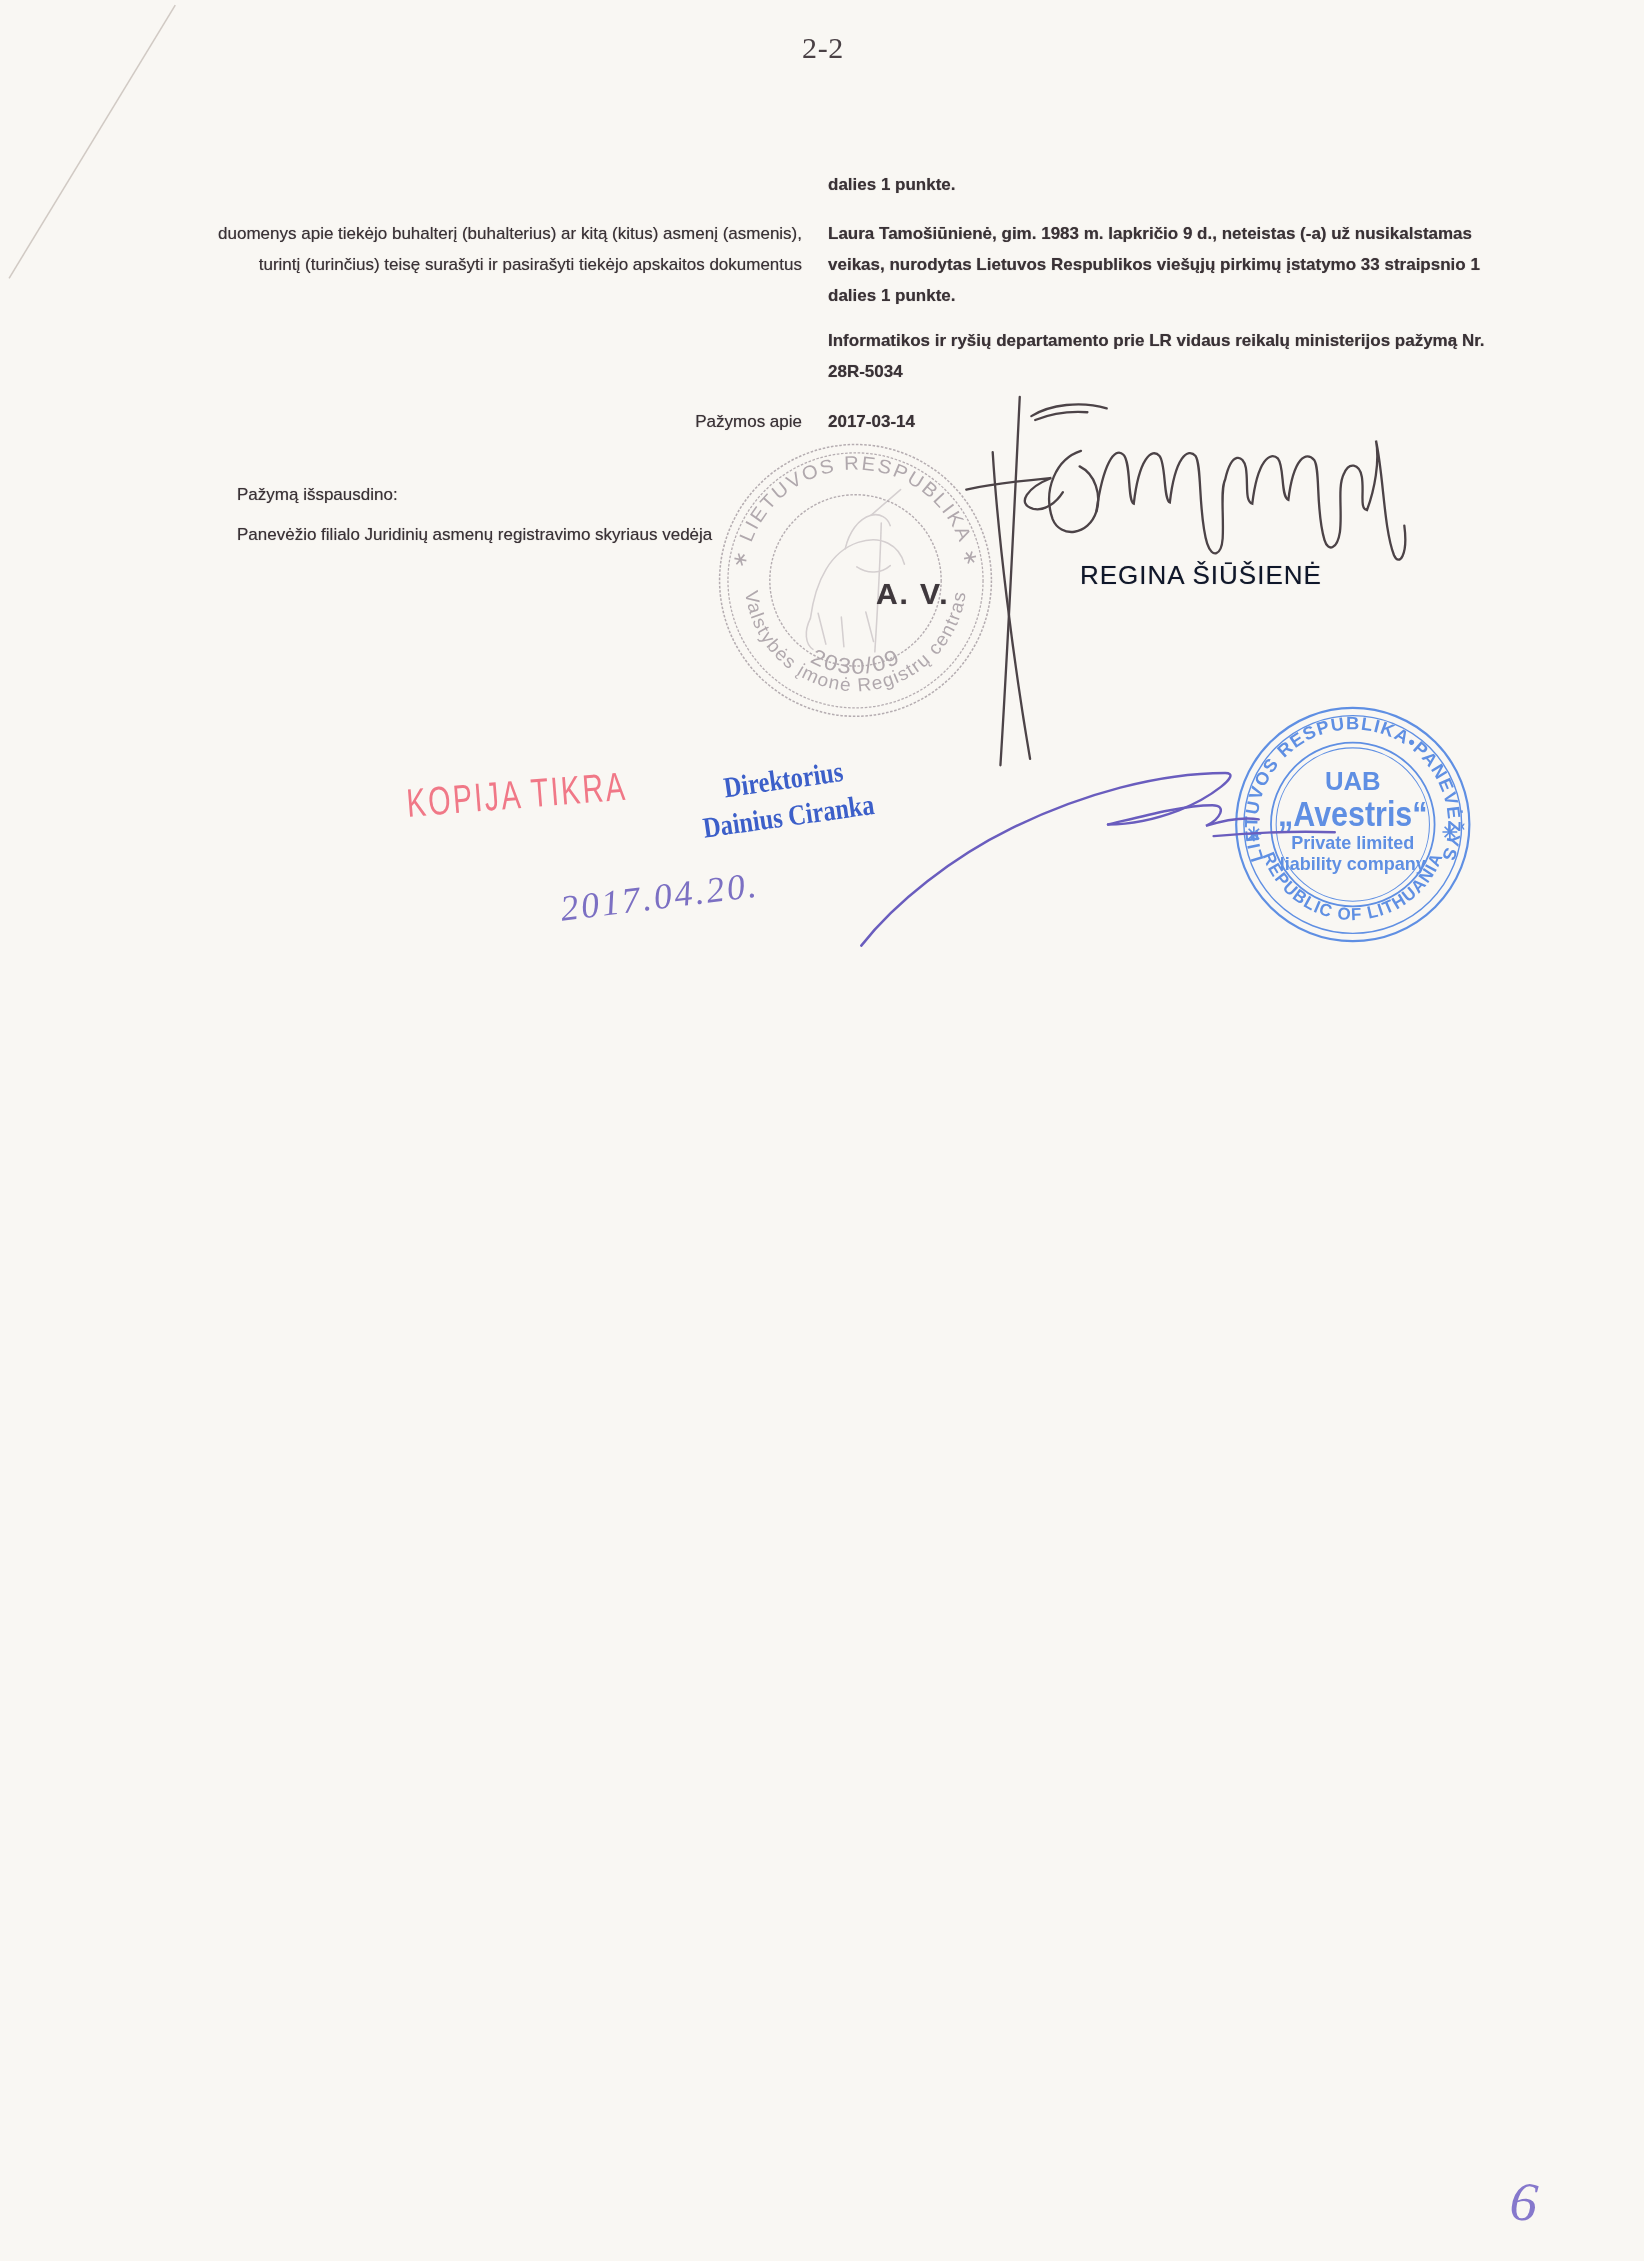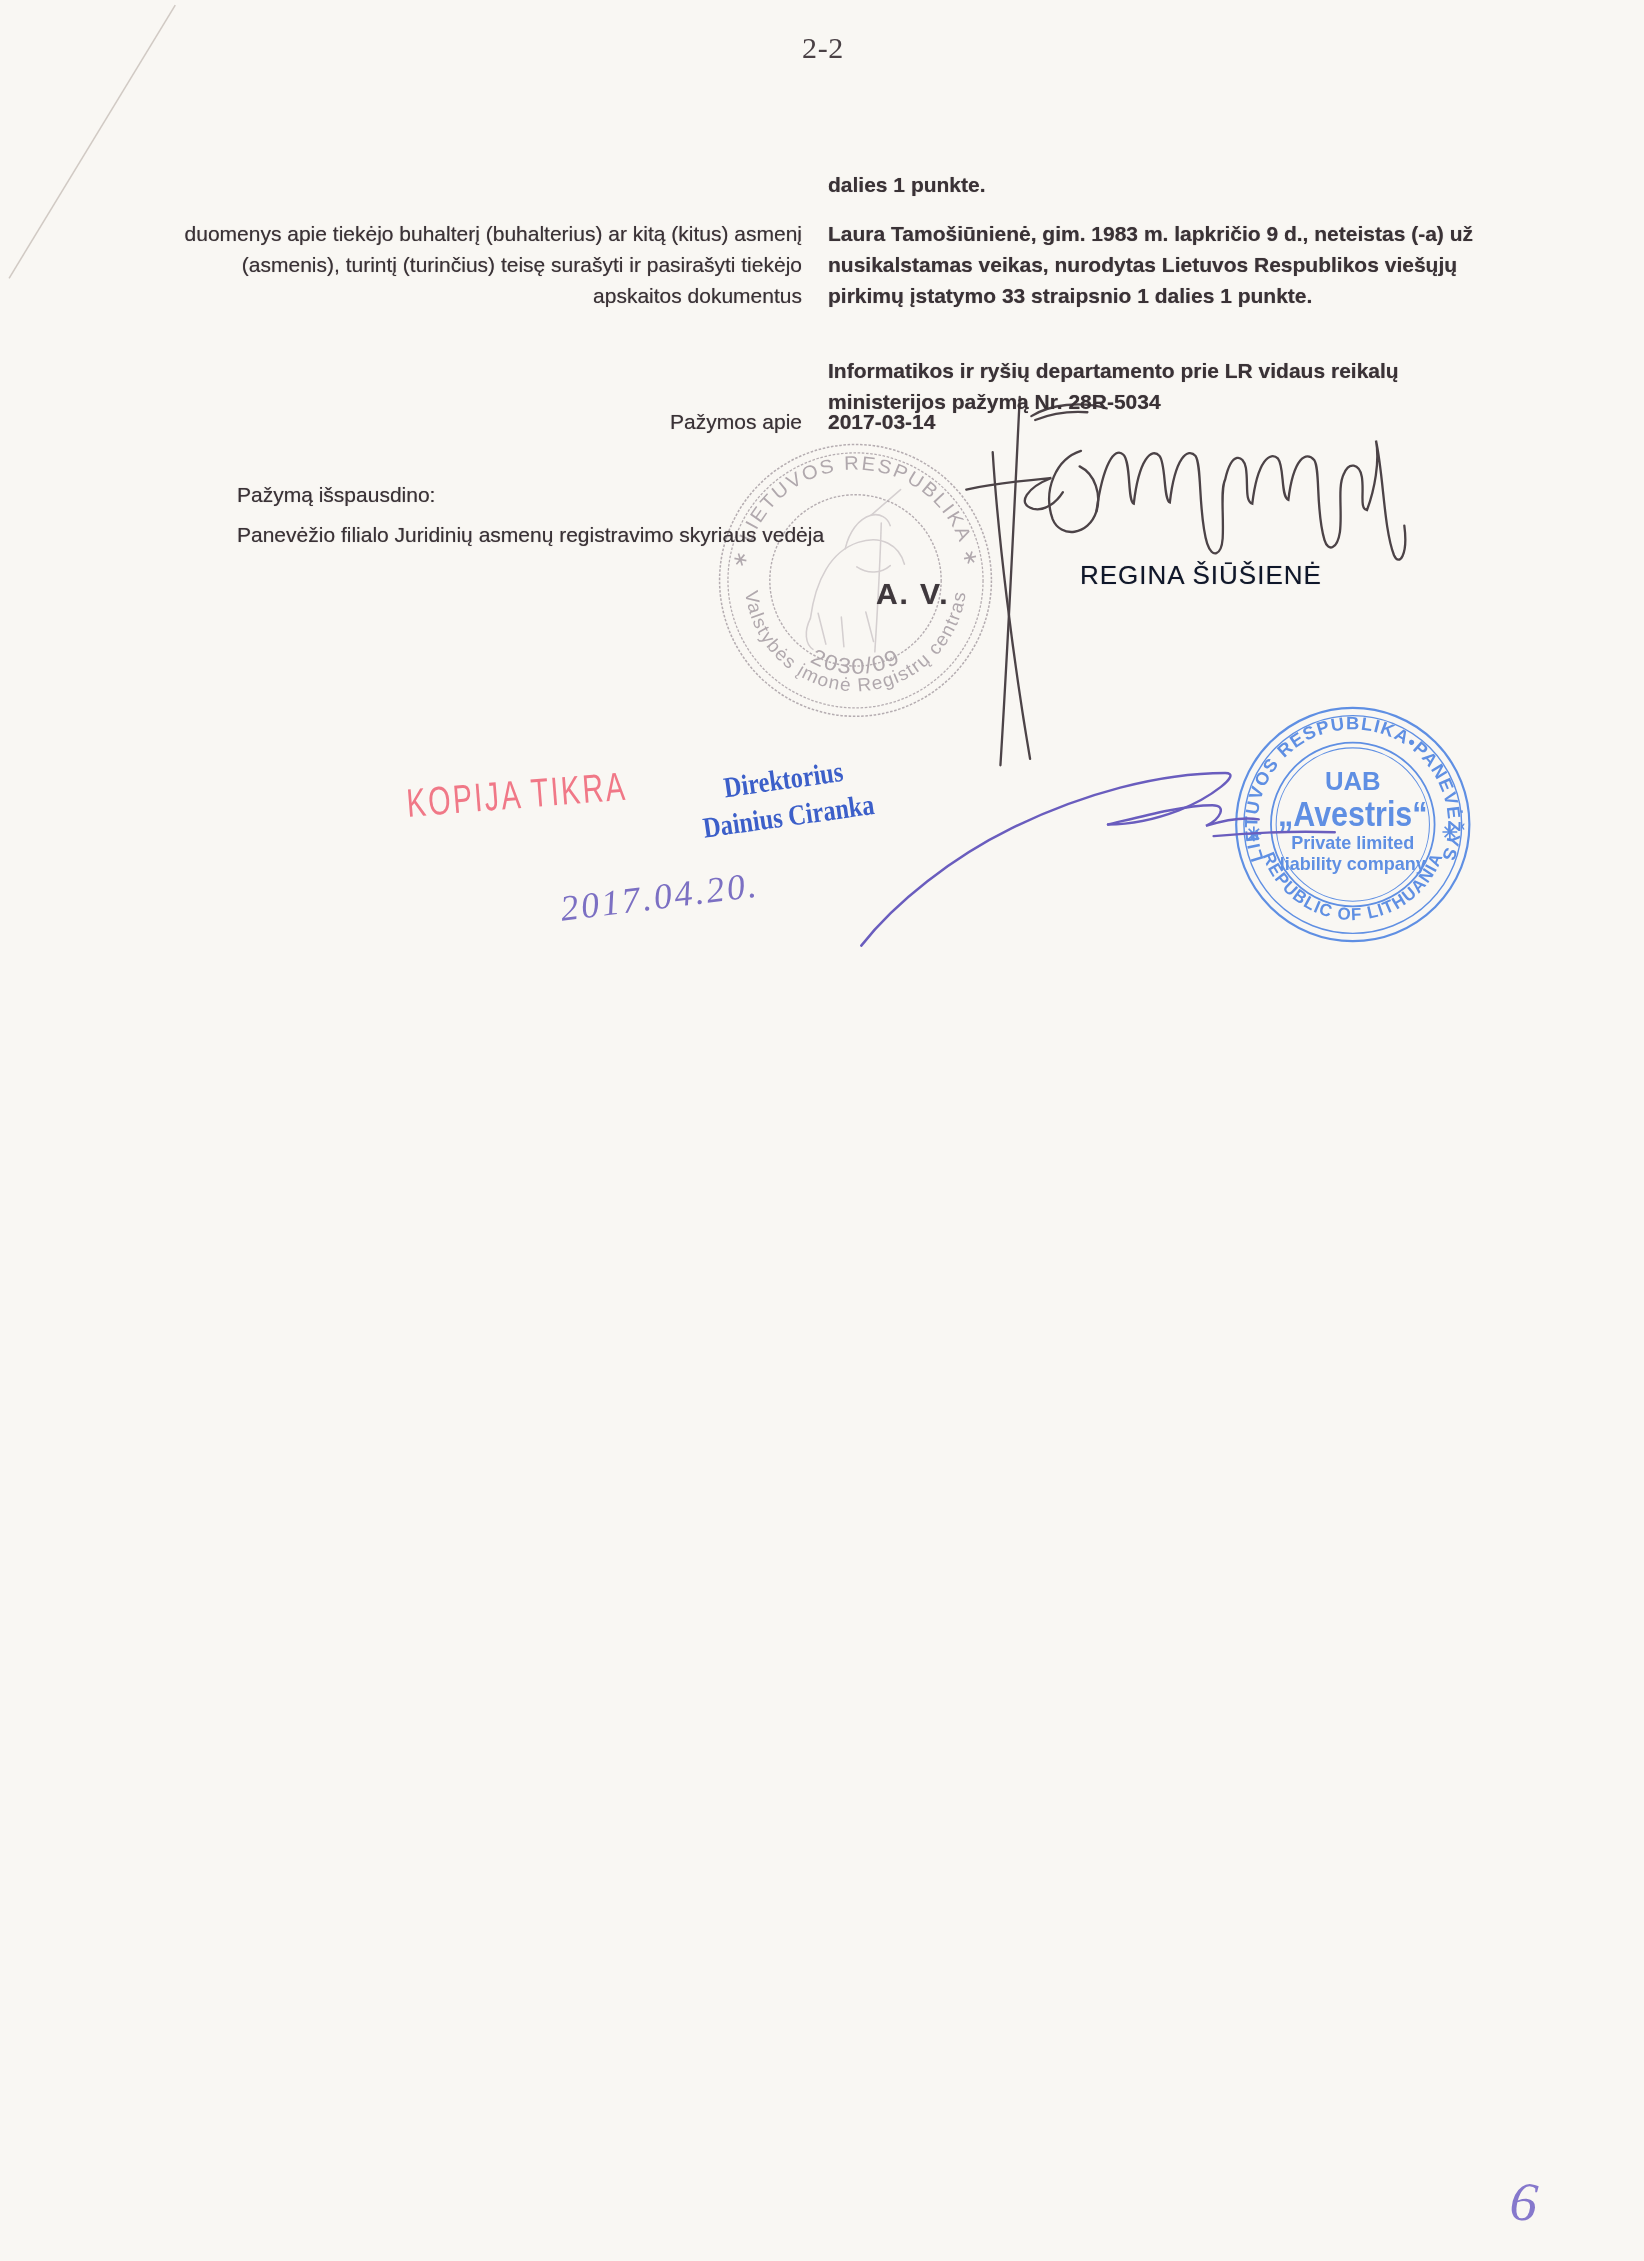--- a/index.html
+++ b/index.html
@@ -8,21 +8,21 @@
     background:#f9f7f3;overflow:hidden;
     font-family:"Liberation Sans",sans-serif;color:#3a3236;
   }
   .txt-layer{position:absolute;inset:0;z-index:2;pointer-events:none;}
   .svg-layer{position:absolute;inset:0;z-index:1;}
   .pageno{
     position:absolute;left:823px;top:31px;transform:translateX(-50%);
     font-family:"Liberation Serif",serif;font-size:30px;color:#4a4145;
     letter-spacing:0.6px;
   }
-  .doc-text{font-size:21px;line-height:31px;text-shadow:0 0 0.8px rgba(56,48,52,.6);}
+  .doc-text{font-size:17px;line-height:31px;text-shadow:0 0 0.8px rgba(56,48,52,.6);}
   .lab{position:absolute;left:184px;width:618px;text-align:right;}
   .val{position:absolute;left:828px;width:670px;font-weight:700;}
   .printed-heading{position:absolute;left:237px;top:479px;}
   .printed-role{position:absolute;left:237px;top:519px;width:709px;}
   .av-mark{
     position:absolute;left:876px;top:568px;font-size:30px;font-weight:700;
     letter-spacing:1.9px;color:#3f383c;text-shadow:0 0 0.8px rgba(56,48,52,.5);margin-top:9px;
   }
   .signer-name{
     position:absolute;left:1080px;top:560px;font-size:26px;letter-spacing:1px;
@@ -149,21 +149,21 @@
 
   <div class="txt-layer">
 
     <div class="pageno">2-2</div>
 
     <div class="doc-text val" style="top:169px">dalies 1 punkte.</div>
 
     <div class="doc-text lab" style="top:218px">duomenys apie tiekėjo buhalterį (buhalterius) ar kitą (kitus) asmenį (asmenis), turintį (turinčius) teisę surašyti ir pasirašyti tiekėjo apskaitos dokumentus</div>
     <div class="doc-text val" style="top:218px">Laura Tamošiūnienė, gim. 1983 m. lapkričio 9 d., neteistas (-a) už nusikalstamas veikas, nurodytas Lietuvos Respublikos viešųjų pirkimų įstatymo 33 straipsnio 1 dalies 1 punkte.</div>
 
-    <div class="doc-text val" style="top:355px">Informatikos ir ryšių departamento prie LR vidaus reikalų ministerijos pažymą Nr. 28R-5034</div>
+    <div class="doc-text val" style="top:325px">Informatikos ir ryšių departamento prie LR vidaus reikalų ministerijos pažymą Nr. 28R-5034</div>
 
     <div class="doc-text lab" style="top:406px">Pažymos apie</div>
     <div class="doc-text val" style="top:406px">2017-03-14</div>
 
     <div class="doc-text printed-heading">Pažymą išspausdino:</div>
     <div class="doc-text printed-role">Panevėžio filialo Juridinių asmenų registravimo skyriaus vedėja</div>
 
     <div class="av-mark">A. V.</div>
 
     <div class="signer-name">REGINA ŠIŪŠIENĖ</div>

